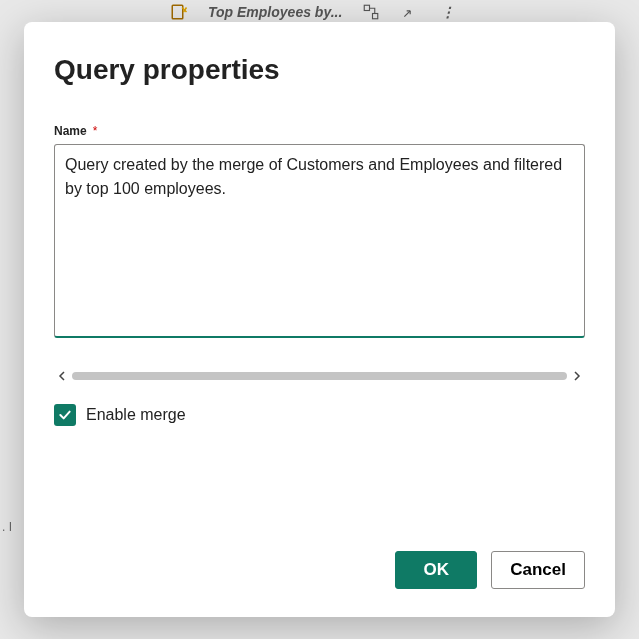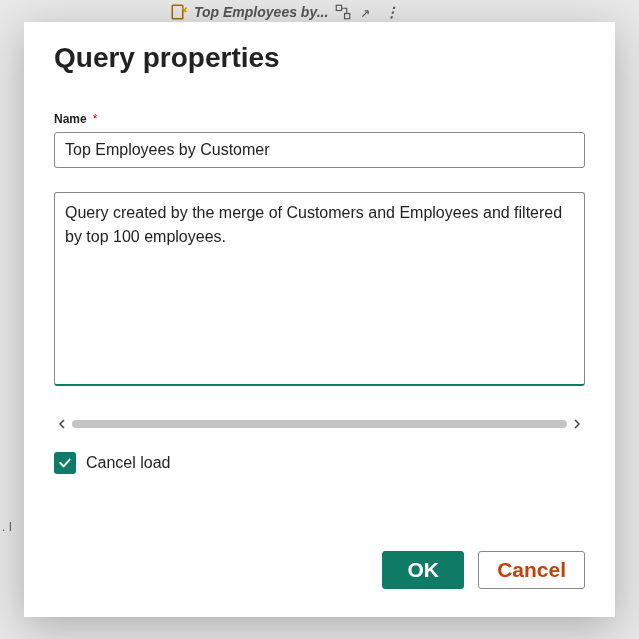--- a/index.html
+++ b/index.html
@@ -9,21 +9,21 @@
     background: #e8e8e8;
     overflow: hidden;
     position: relative;
   }
   .bg-toolbar {
     position: absolute;
     top: 0; left: 170px;
     height: 24px;
     display: flex;
     align-items: center;
-    gap: 6px;
+    gap: 20px;
     color: #555;
     font-size: 14px;
     font-weight: 600;
     font-style: italic;
   }
   .bg-toolbar .icon-stub {
     width: 18px; height: 18px;
     display: inline-flex;
     align-items: center; justify-content: center;
     color: #8b5a00;
@@ -32,23 +32,23 @@
     position: absolute;
     left: 2px; top: 520px;
     font-size: 12px;
     color: #666;
   }
   .dialog {
     position: absolute;
     left: 24px; top: 22px;
     width: 591px; height: 595px;
     background: #fff;
-    border-radius: 0;
+    border-radius: 8px;
     box-shadow: 0 10px 40px rgba(0,0,0,0.25);
-    padding: 20px 30px 28px 30px;
+    padding: 32px 30px 28px 30px;
     display: flex;
     flex-direction: column;
   }
   .dialog-title {
     font-size: 28px;
     font-weight: 700;
     color: #222;
     margin-bottom: 38px;
   }
   .field-label {
@@ -133,37 +133,37 @@
   .button-row {
     margin-top: auto;
     display: flex;
     justify-content: flex-end;
     gap: 14px;
   }
   .btn {
     min-width: 82px;
     height: 38px;
     border-radius: 3px;
-    font-size: 21px;
+    font-size: 17px;
     font-weight: 600;
     font-family: inherit;
     cursor: pointer;
     padding: 0 18px;
     display: inline-flex;
     align-items: center; justify-content: center;
   }
   .btn-primary {
     background: #0f7a65;
     border: 1px solid #0f7a65;
     color: #fff;
   }
   .btn-secondary {
     background: #fff;
     border: 1px solid #8a8886;
-    color: #c2410c;
+    color: #000000;
   }
 </style>
 </head>
 <body>
 
 <div class="bg-toolbar">
   <span class="icon-stub">
     <svg viewBox="0 0 24 24" width="18" height="18" fill="none" stroke="#a06a00" stroke-width="2">
       <rect x="3" y="3" width="14" height="18" rx="1"></rect>
       <path d="M16 6 L22 12" stroke="#d9a000"></path>
@@ -189,21 +189,20 @@
 <div class="bg-text-left">. I</div>
 
 <div class="dialog">
   <h1 class="dialog-title">Query properties</h1>
 
   <div>
     <div class="field-label">
       <span>Name</span>
       <span class="req">*</span>
     </div>
-    <input type="text" class="text-input" value="Top Employees by Customer" style="">
   </div>
 
   <div>
     <textarea class="textarea-wrap" style="">Query created by the merge of Customers and Employees and filtered by top 100 employees.</textarea>
   </div>
 
   <div class="hscroll">
     <span class="scroll-arrow">
       <svg viewBox="0 0 10 10" width="10" height="10">
           <path d="M7 1 L3 5 L7 9" fill="none" stroke="#444" stroke-width="1.5"></path>
@@ -216,20 +215,20 @@
         </svg>
     </span>
   </div>
 
   <div class="checkbox-row">
     <span class="chk">
       <svg viewBox="0 0 24 24">
           <path d="M5 12 L10 17 L19 7" fill="none" stroke="#fff" stroke-width="3" stroke-linecap="round" stroke-linejoin="round"></path>
         </svg>
     </span>
-    <span class="chk-label">Cancel load</span>
+    <span class="chk-label">Enable merge</span>
   </div>
 
   <div class="button-row">
     <button class="btn btn-primary">OK</button>
     <button class="btn btn-secondary">Cancel</button>
   </div>
 </div>
 
 </body></html>

